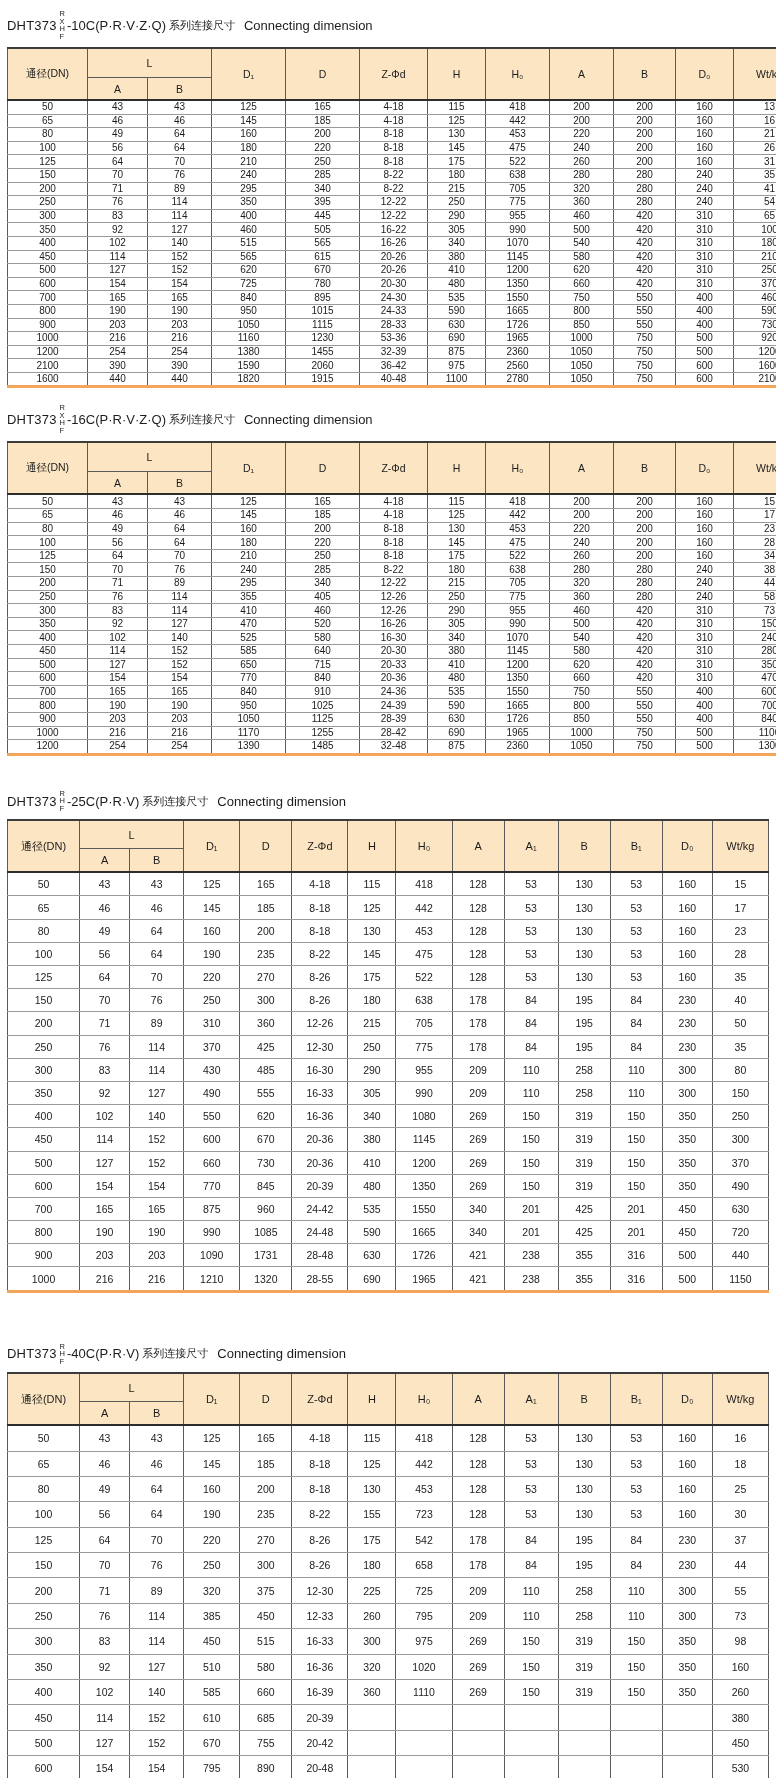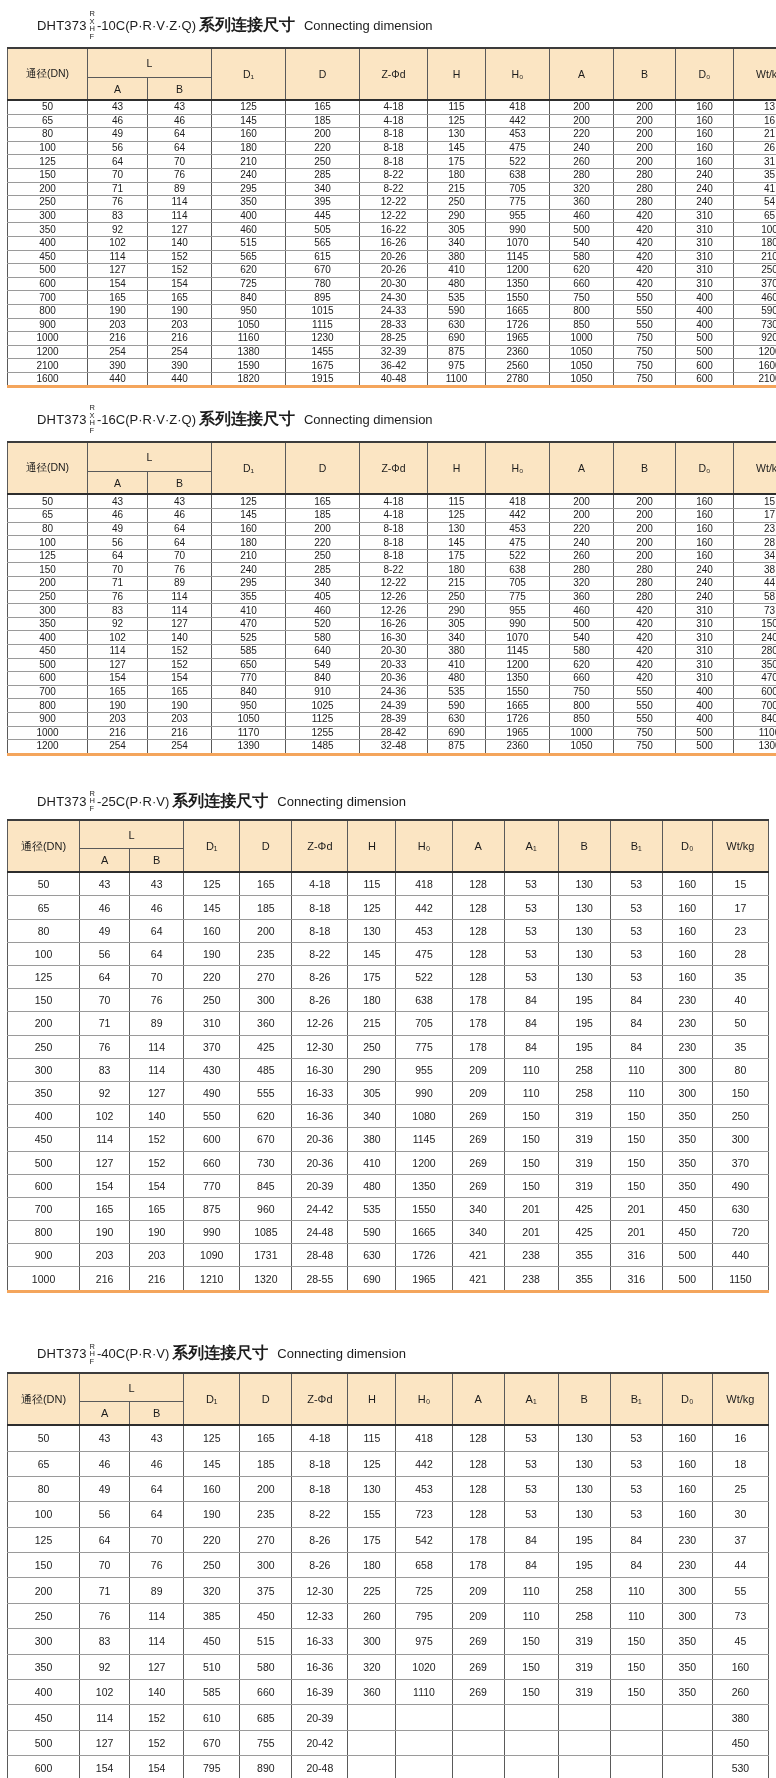--- a/index.html
+++ b/index.html
@@ -18,31 +18,31 @@
   .s2 { margin-top:34px; }
   .s3 { margin-top:50px; }
 
   .title {
     display:flex;
     align-items:center;
     font-size:13px;
     margin:0 0 7px 0;
     white-space:nowrap;
   }
-  .model { letter-spacing:0.2px;margin-left:30px; }
+  .model { letter-spacing:0.2px; }
   .stack {
     display:flex;
     flex-direction:column;
     align-items:flex-start;
     font-size:7.5px;
     line-height:7.5px;
     margin:0 1px 0 3px;
   }
   .spec { margin-left:1px; }
-  .cn { font-weight:bold; font-size:16px; margin-left:3px;
+  .cn { font-weight:normal; font-size:11px; margin-left:3px;
         font-family:"Liberation Sans","DejaVu Sans",sans-serif; }
   .en { margin-left:9px; font-size:13px; }
 
   table.dims {
     width:762px;
     border-collapse:collapse;
     table-layout:fixed;
     border-top:2px solid #3c3c3c;
     border-bottom:3px solid #f4a55c;
     border-left:1px solid #6d6d6d;
@@ -370,21 +370,21 @@
             <td>550</td>
             <td>400</td>
             <td>730</td>
           </tr>
           <tr>
             <td>1000</td>
             <td>216</td>
             <td>216</td>
             <td>1160</td>
             <td>1230</td>
-            <td>28-25</td>
+            <td>53-36</td>
             <td>690</td>
             <td>1965</td>
             <td>1000</td>
             <td>750</td>
             <td>500</td>
             <td>920</td>
           </tr>
           <tr>
             <td>1200</td>
             <td>254</td>
@@ -397,21 +397,21 @@
             <td>1050</td>
             <td>750</td>
             <td>500</td>
             <td>1200</td>
           </tr>
           <tr>
             <td>2100</td>
             <td>390</td>
             <td>390</td>
             <td>1590</td>
-            <td>1675</td>
+            <td>2060</td>
             <td>36-42</td>
             <td>975</td>
             <td>2560</td>
             <td>1050</td>
             <td>750</td>
             <td>600</td>
             <td>1600</td>
           </tr>
           <tr>
             <td>1600</td>
@@ -644,21 +644,21 @@
             <td>580</td>
             <td>420</td>
             <td>310</td>
             <td>280</td>
           </tr>
           <tr>
             <td>500</td>
             <td>127</td>
             <td>152</td>
             <td>650</td>
-            <td>549</td>
+            <td>715</td>
             <td>20-33</td>
             <td>410</td>
             <td>1200</td>
             <td>620</td>
             <td>420</td>
             <td>310</td>
             <td>350</td>
           </tr>
           <tr>
             <td>600</td>
@@ -1275,21 +1275,21 @@
             <td>450</td>
             <td>515</td>
             <td>16-33</td>
             <td>300</td>
             <td>975</td>
             <td>269</td>
             <td>150</td>
             <td>319</td>
             <td>150</td>
             <td>350</td>
-            <td>45</td>
+            <td>98</td>
           </tr>
           <tr>
             <td>350</td>
             <td>92</td>
             <td>127</td>
             <td>510</td>
             <td>580</td>
             <td>16-36</td>
             <td>320</td>
             <td>1020</td>

